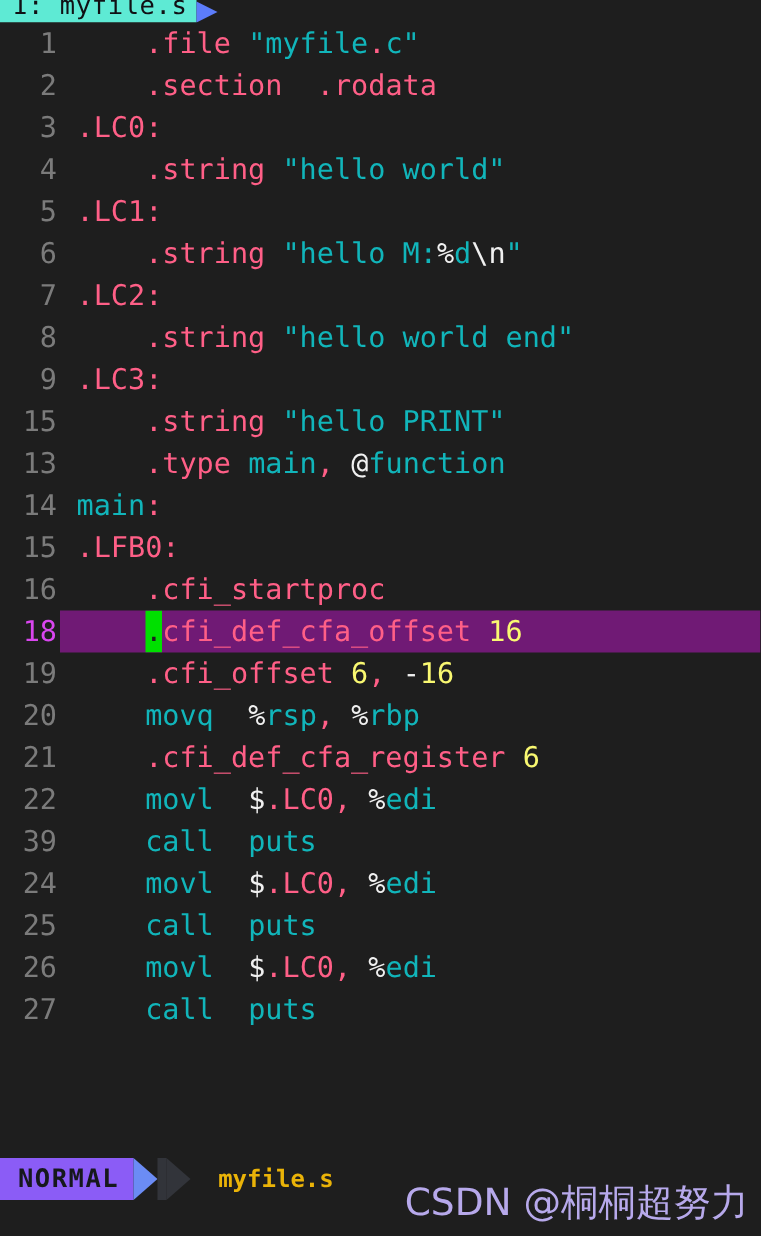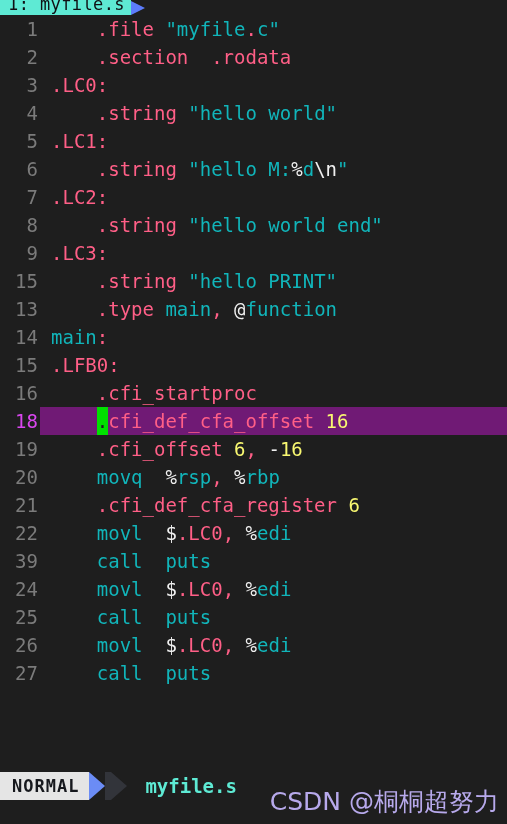--- a/index.html
+++ b/index.html
@@ -117,21 +117,21 @@
     position: absolute;
     left: 0;
     top: 772px;
     width: 507px;
     height: 28px;
     background: #1e1e1e;
     display: flex;
     align-items: center;
   }
   .sl-mode-fill {
-    background: #e5e5e5;
+    background: #8b5cf6;
     height: 28px;
     display: flex;
     align-items: center;
     padding: 0 10px 0 12px;
     box-sizing: border-box;
   }
   .sl-mode-text {
     color: #16181d;
     font-size: 17px;
     font-weight: bold;
@@ -150,22 +150,22 @@
     height: 28px;
     width: 6px;
   }
   .sl-arrow-gray {
     width: 0; height: 0;
     border-top: 14px solid transparent;
     border-bottom: 14px solid transparent;
     border-left: 16px solid #32343a;
   }
   .sl-file {
-    color: #5eead4;
-    font-size: 19px;
+    color: #eab308;
+    font-size: 16px;
     font-weight: bold;
     line-height: 28px;
     padding-left: 18px;
     white-space: pre;
   }
 
   
   #watermark {
     position: absolute;
     right: 8px;

